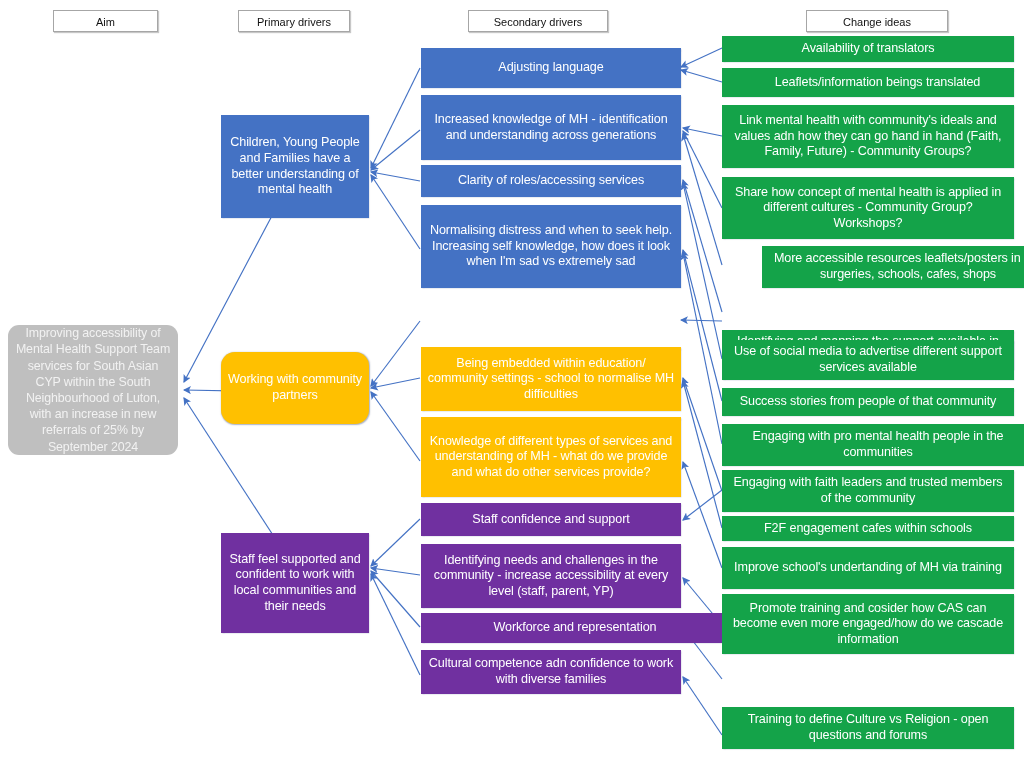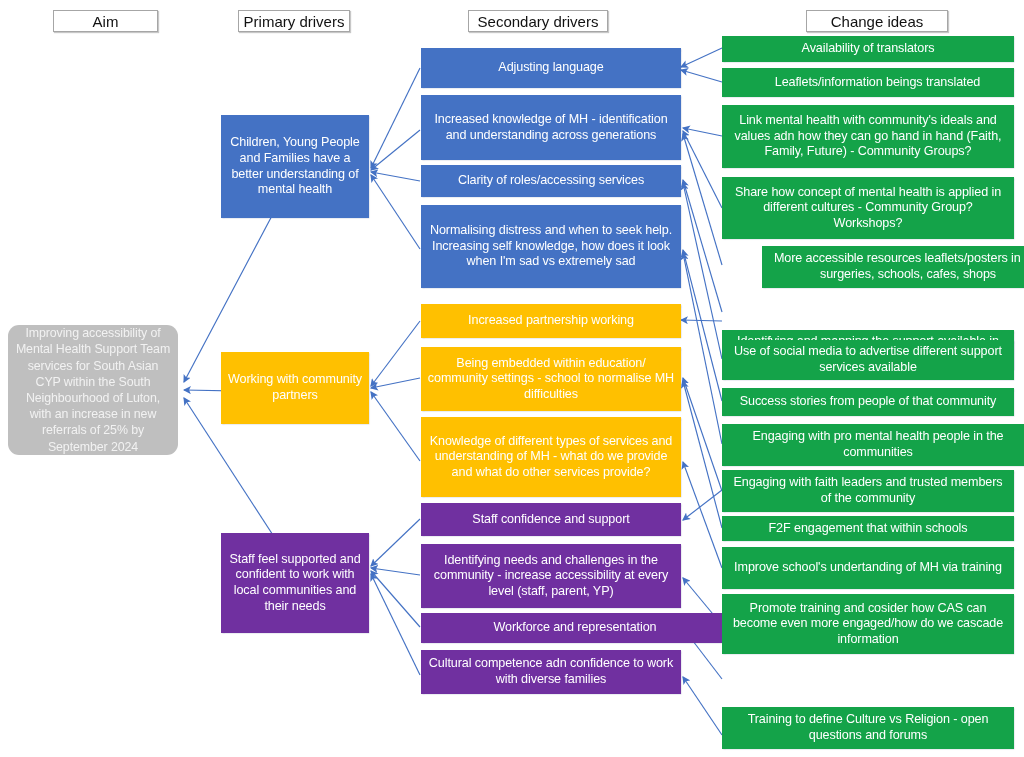--- a/index.html
+++ b/index.html
@@ -26,21 +26,21 @@
     height: 757px;
     pointer-events: none;
   }
   .col-header {
     position: absolute;
     box-sizing: border-box;
     background: #ffffff;
     border: 1px solid #a6a6a6;
     box-shadow: 1px 1px 1px rgba(0,0,0,0.22);
     color: #111111;
-    font-size: 15px;
+    font-size: 11px;
     line-height: 20px;
     text-align: center;
     padding-top: 1px;
     height: 22px;
   }
   .node {
     position: absolute;
     box-sizing: border-box;
     display: flex;
     align-items: center;
@@ -131,43 +131,40 @@
   <div class="col-header" style="left:468px; top:10px; width:140px;">Secondary drivers</div>
   <div class="col-header" style="left:806px; top:10px; width:142px;">Change ideas</div>
 
   <div class="node aim" style="left:8px; top:325px; width:170px; height:130px;">
     <span>Improving accessibility of Mental Health Support Team services for South Asian CYP within the South Neighbourhood of Luton, with an increase in new referrals of 25% by September 2024</span>
   </div>
 
   <div class="node primary-blue" style="left:221px; top:115px; width:148px; height:103px;">
     <span>Children, Young People and Families have a better understanding of mental health</span>
   </div>
-  <div class="node primary-orange" style="left:221px; top:352px; width:148px; height:72px;">
+  <div class="node primary-orange" style="left:221px; top:352px; width:148px; height:72px;border-radius:14px;">
     <span>Working with community partners</span>
   </div>
   <div class="node primary-purple" style="left:221px; top:533px; width:148px; height:100px;">
     <span>Staff feel supported and confident to work with local communities and their needs</span>
   </div>
 
   <div class="node secondary-blue" style="left:421px; top:48px; width:260px; height:40px;">
     <span>Adjusting language</span>
   </div>
   <div class="node secondary-blue" style="left:421px; top:95px; width:260px; height:65px;">
     <span>Increased knowledge of MH - identification and understanding across generations</span>
   </div>
   <div class="node secondary-blue" style="left:421px; top:165px; width:260px; height:32px;">
     <span>Clarity of roles/accessing services</span>
   </div>
   <div class="node secondary-blue" style="left:421px; top:205px; width:260px; height:83px;">
     <span>Normalising distress and when to seek help. Increasing self knowledge, how does it look when I'm sad vs extremely sad</span>
   </div>
 
-  <div class="node secondary-orange" style="left:421px; top:304px; width:260px; height:34px;">
-    <span>Increased partnership working</span>
-  </div>
   <div class="node secondary-orange" style="left:421px; top:347px; width:260px; height:64px;">
     <span>Being embedded within education/ community settings - school to normalise MH difficulties</span>
   </div>
   <div class="node secondary-orange" style="left:421px; top:417px; width:260px; height:80px;">
     <span>Knowledge of different types of services and understanding of MH - what do we provide and what do other services provide?</span>
   </div>
 
   <div class="node secondary-purple" style="left:421px; top:503px; width:260px; height:33px;">
     <span>Staff confidence and support</span>
   </div>
@@ -205,21 +202,21 @@
   <div class="node change-green" style="left:722px; top:388px; width:292px; height:28px;">
     <span>Success stories from people of that community</span>
   </div>
   <div class="node change-green" style="left:722px; top:424px; width:312px; height:42px;">
     <span>Engaging with pro mental health people in the communities</span>
   </div>
   <div class="node change-green" style="left:722px; top:470px; width:292px; height:42px;">
     <span>Engaging with faith leaders and trusted members of the community</span>
   </div>
   <div class="node change-green" style="left:722px; top:516px; width:292px; height:25px;">
-    <span>F2F engagement that within schools</span>
+    <span>F2F engagement cafes within schools</span>
   </div>
   <div class="node change-green" style="left:722px; top:547px; width:292px; height:42px;">
     <span>Improve school's undertanding of MH via training</span>
   </div>
   <div class="node change-green" style="left:722px; top:594px; width:292px; height:60px;">
     <span>Promote training and cosider how CAS can become even more engaged/how do we cascade information</span>
   </div>
   <div class="node change-green" style="left:722px; top:707px; width:292px; height:42px;">
     <span>Training to define Culture vs Religion - open questions and forums</span>
   </div>

